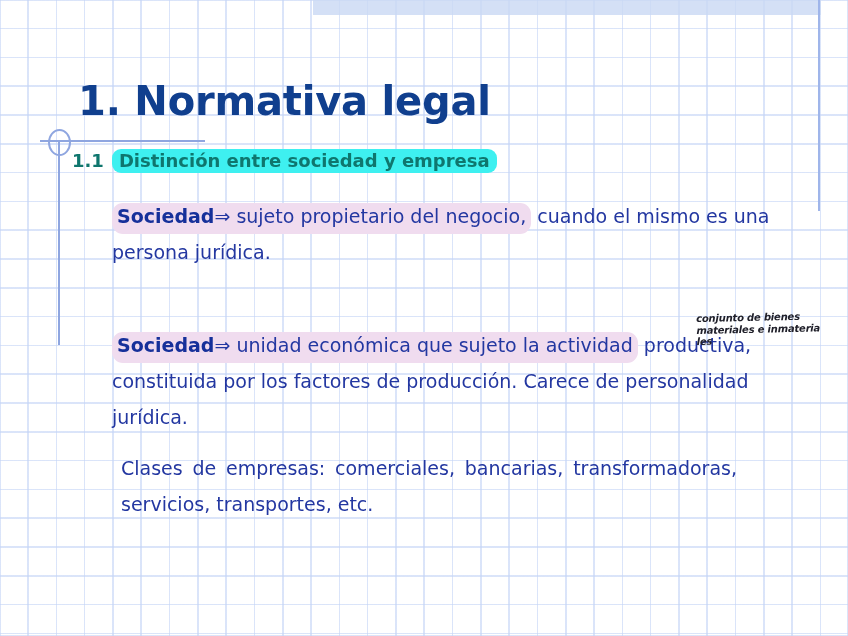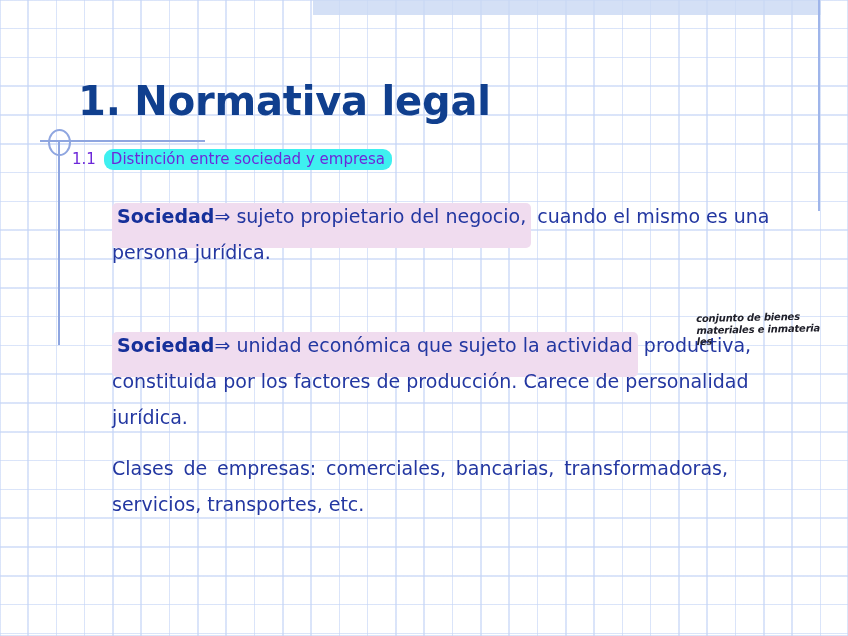--- a/index.html
+++ b/index.html
@@ -98,52 +98,52 @@
     font-weight: bold;
     color: #103f8e;
     letter-spacing: -0.2px;
     white-space: nowrap;
   }
 
   .sub-head {
     position: absolute;
     left: 72px;
     top: 150px;
-    font-size: 15px;
-    font-weight: normal;
-    color: #6d28d9;
+    font-size: 18px;
+    font-weight: bold;
+    color: #0f766e;
     white-space: nowrap;
   }
   .sub-head .num { margin-right: 8px; }
   .hl-cyan {
     background: #3ef0f0;
     border-radius: 9px;
     padding: 1px 7px 2px 7px;
   }
 
   .para {
     position: absolute;
     left: 112px;
     width: 682px;
     font-size: 19px;
     line-height: 36px;
     color: #2337a1;
   }
   .para-sociedad { top: 198px; }
   .para-empresa  { top: 327px; }
-  .para-clases   { top: 450px; text-align: justify; width: 616px; }
+  .para-clases   { top: 450px; text-align: justify; width: 616px; padding-left: 9px; }
 
   .term {
     font-weight: bold;
     color: #16309a;
   }
   .hl-pink {
     background: #f0dcef;
-    border-radius: 5px;
-    padding: 2px 5px 21px 5px;
+    border-radius: 11px;
+    padding: 2px 5px 7px 5px;
     box-decoration-break: clone;
     -webkit-box-decoration-break: clone;
   }
   .arrow { color: #2337a1; }
 
   
   .handwriting {
     position: absolute;
     left: 696px;
     top: 313px;

